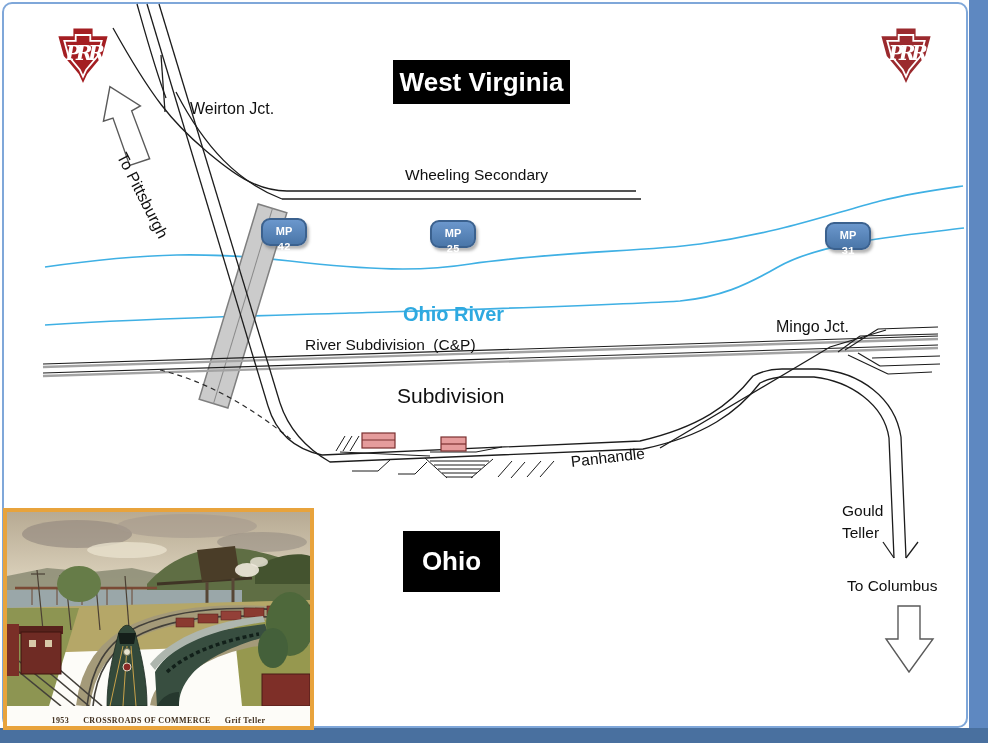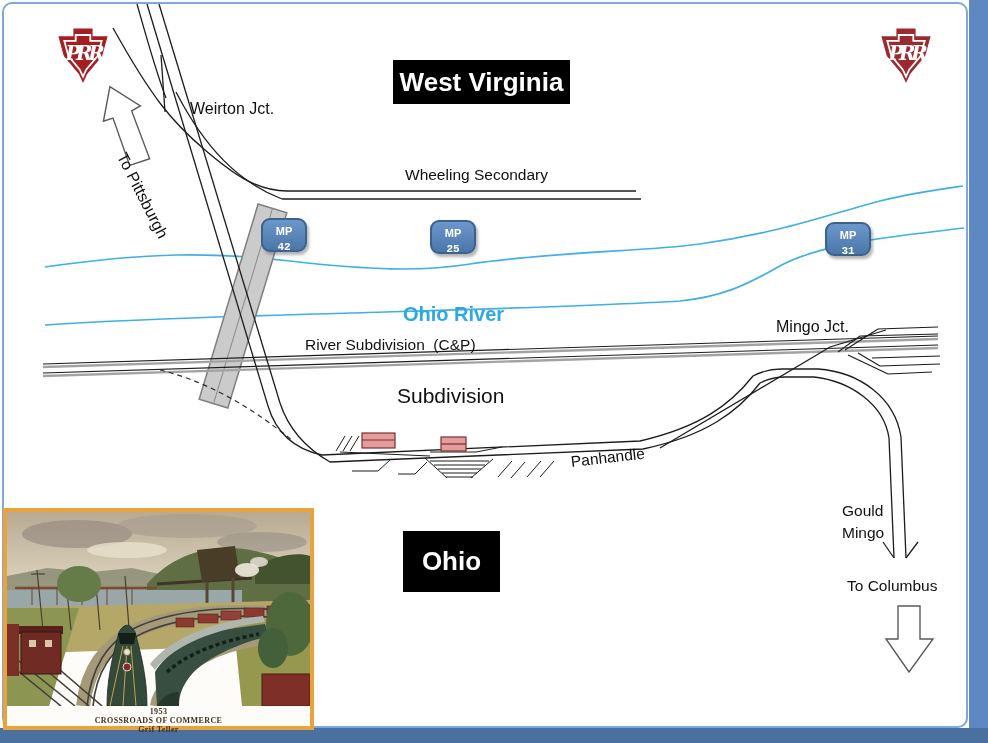--- a/index.html
+++ b/index.html
@@ -15,38 +15,38 @@
   }
   #map{position:absolute;left:0;top:0;z-index:1;}
   .lbl{position:absolute;color:#101010;font-size:15.5px;white-space:pre;z-index:3;}
   .lbl-lg{font-size:21px;}
   .state{
     position:absolute;background:#000;color:#fff;font-weight:bold;font-size:26px;
     display:flex;align-items:center;justify-content:center;z-index:3;white-space:pre;
   }
   .river-lbl{position:absolute;color:#2ea9e0;font-weight:bold;font-size:20px;z-index:3;white-space:pre;}
   .mp{
-    position:absolute;width:46px;height:34px;border-radius:9px;box-sizing:border-box;
+    position:absolute;width:46px;height:28px;border-radius:9px;box-sizing:border-box;
     background:linear-gradient(#6b97cc,#4a76a8);border:2px solid #3b618e;
     box-shadow:2px 3px 3px rgba(90,90,90,.45);
     color:#fff;font-weight:bold;text-align:center;z-index:3;padding-top:3px;
   }
   .mp .mp-l{font-size:11px;line-height:16px;}
   .mp .mp-n{font-size:11px;line-height:16px;font-family:Liberation Mono, monospace;}
   .logo{position:absolute;z-index:3;}
   .rot-pitt{left:129px;top:150px;transform:rotate(63deg);transform-origin:0 0;font-size:16px;}
   .rot-pan{left:570px;top:453px;transform:rotate(-6.5deg);transform-origin:0 0;}
   .painting{
     position:absolute;left:3px;top:508px;width:311px;height:222px;box-sizing:border-box;
     border:4px solid #e8a33c;background:#fdfcf8;z-index:4;
   }
   .painting .caption{
     height:20px;display:flex;align-items:center;justify-content:center;
     font-family:"Liberation Serif",serif;font-weight:bold;font-size:8px;
-    color:#41301f;letter-spacing:.4px;white-space:pre;flex-direction:column;
+    color:#41301f;letter-spacing:.4px;white-space:pre;
   }
   .caption span{margin:0 7px;}
 </style>
 </head>
 <body>
 
 <div class="page"></div>
 
 <svg id="map" width="966" height="728" viewBox="0 0 966 728">
 
@@ -147,21 +147,21 @@
 
 <div class="lbl" style="left:190px;top:100px;font-size:16px;">Weirton Jct.</div>
 <div class="lbl rot-pitt">To Pittsburgh</div>
 <div class="lbl" style="left:405px;top:166px;">Wheeling Secondary</div>
 <div class="river-lbl" style="left:403px;top:283px;margin-top:20px;">Ohio River</div>
 <div class="lbl" style="left:305px;top:336px;">River Subdivision  (C&amp;P)</div>
 <div class="lbl" style="left:776px;top:318px;font-size:16px;">Mingo Jct.</div>
 <div class="lbl lbl-lg" style="left:397px;top:384px;">Subdivision</div>
 <div class="lbl rot-pan">Panhandle</div>
 <div class="lbl" style="left:842px;top:502px;">Gould</div>
-<div class="lbl" style="left:842px;top:524px;">Mingo</div>
+<div class="lbl" style="left:842px;top:524px;">Teller</div>
 <div class="lbl" style="left:847px;top:577px;">To Columbus</div>
 
 <div class="mp" style="left:261px;top:218px;">
   <div class="mp-l">MP</div>
   <div class="mp-n">42</div>
 </div>
 <div class="mp" style="left:430px;top:220px;">
   <div class="mp-l">MP</div>
   <div class="mp-n">25</div>
 </div>

